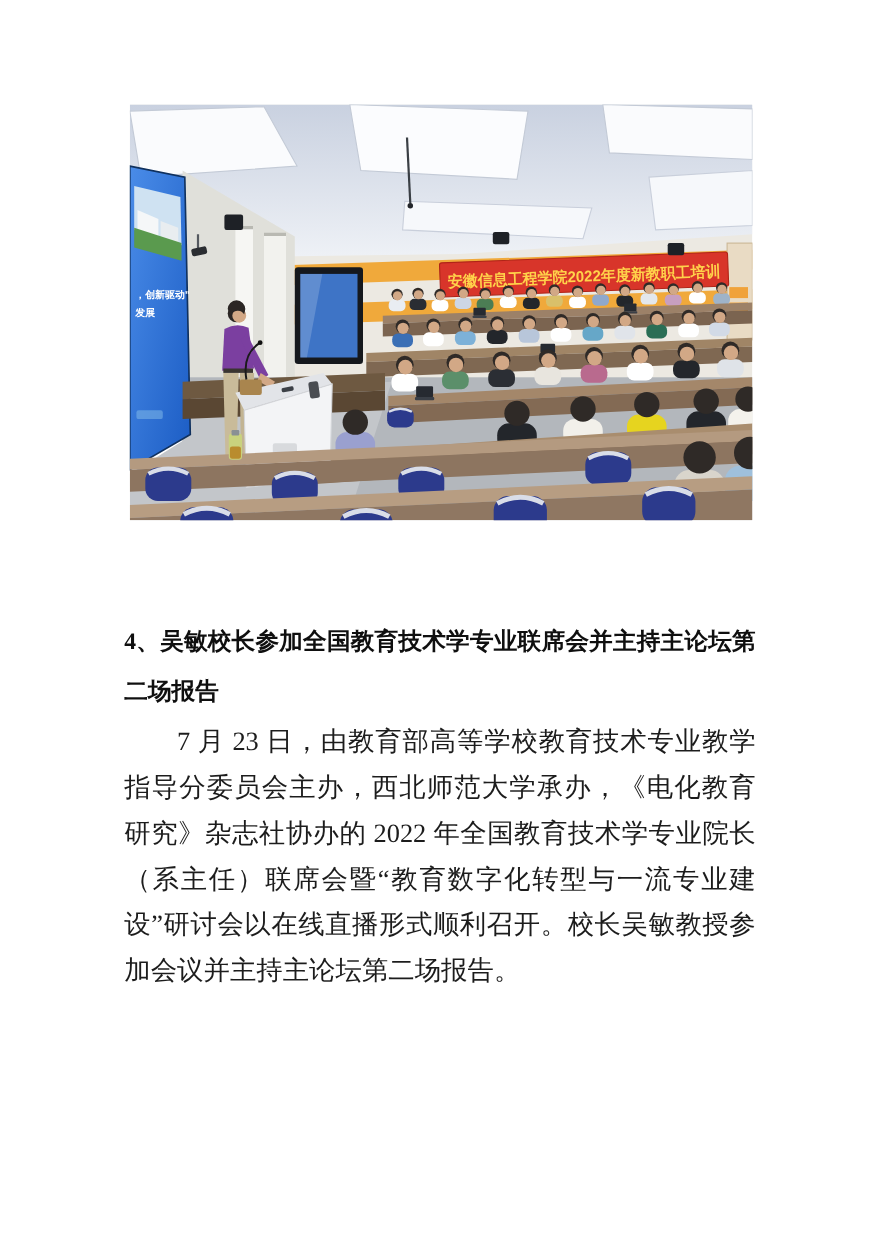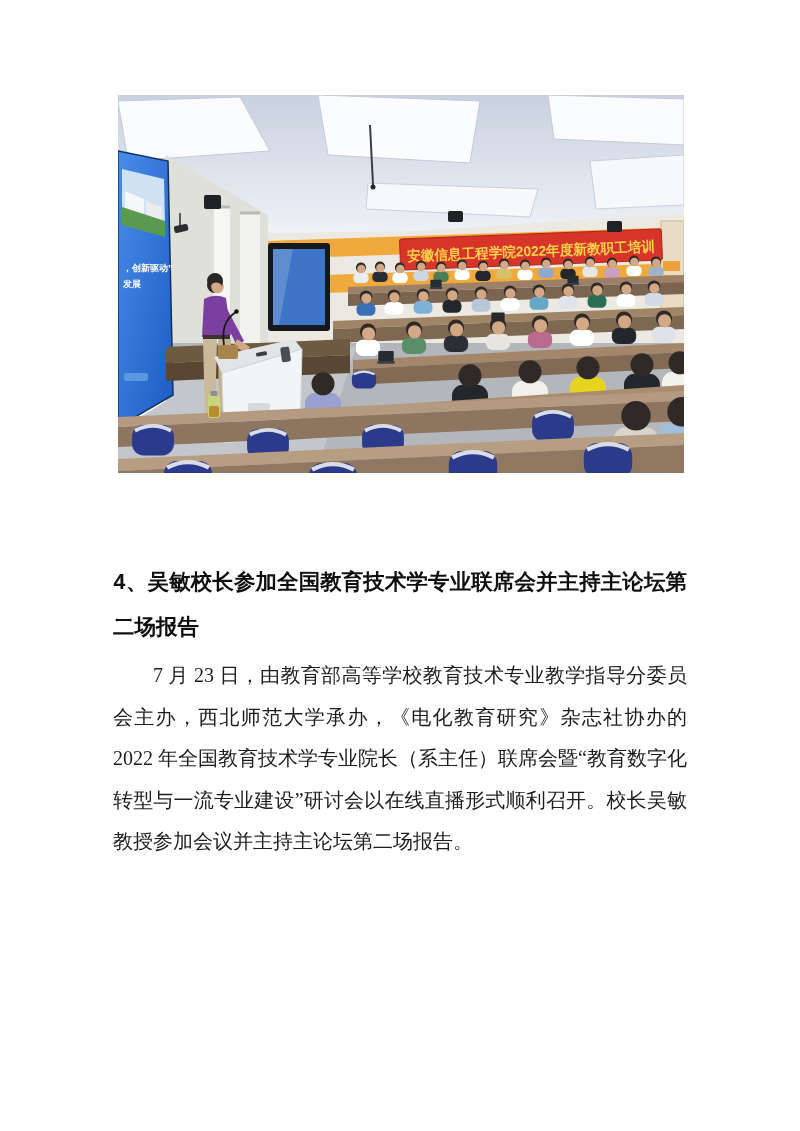--- a/index.html
+++ b/index.html
@@ -5,26 +5,26 @@
   html,body{margin:0;padding:0;}
   body{
     width:800px;height:1131px;background:#ffffff;overflow:hidden;
     font-family:"Liberation Serif","DejaVu Serif",serif;color:#1c1c1c;
   }
   .content{padding:0 113px;}
   figure.photo{margin:0 0 0 5px;padding-top:95px;width:566px;height:378px;}
   figure.photo svg{display:block;width:566px;height:378px;}
   h2.title{
     margin:88px 0 0;
-    font-family:Liberation Mono, monospace;
+    font-family:Liberation Serif, serif;
     font-weight:700;font-size:21.5px;line-height:45px;color:#0f0f0f;
     text-align:justify;text-justify:inter-ideograph;
   }
   p.body{
-    margin:4px 0 0;font-size:20px;line-height:41.5px;
+    margin:4px 0 0;font-size:24px;line-height:41.5px;
     text-align:justify;text-justify:inter-ideograph;text-indent:2em;
   }
   .banner-text{font-family:"Liberation Sans","DejaVu Sans",sans-serif;font-weight:700;}
   .screen-text{font-family:"Liberation Sans","DejaVu Sans",sans-serif;font-weight:700;}
 </style>
 </head>
 <body>
 
 <div class="content">
 

